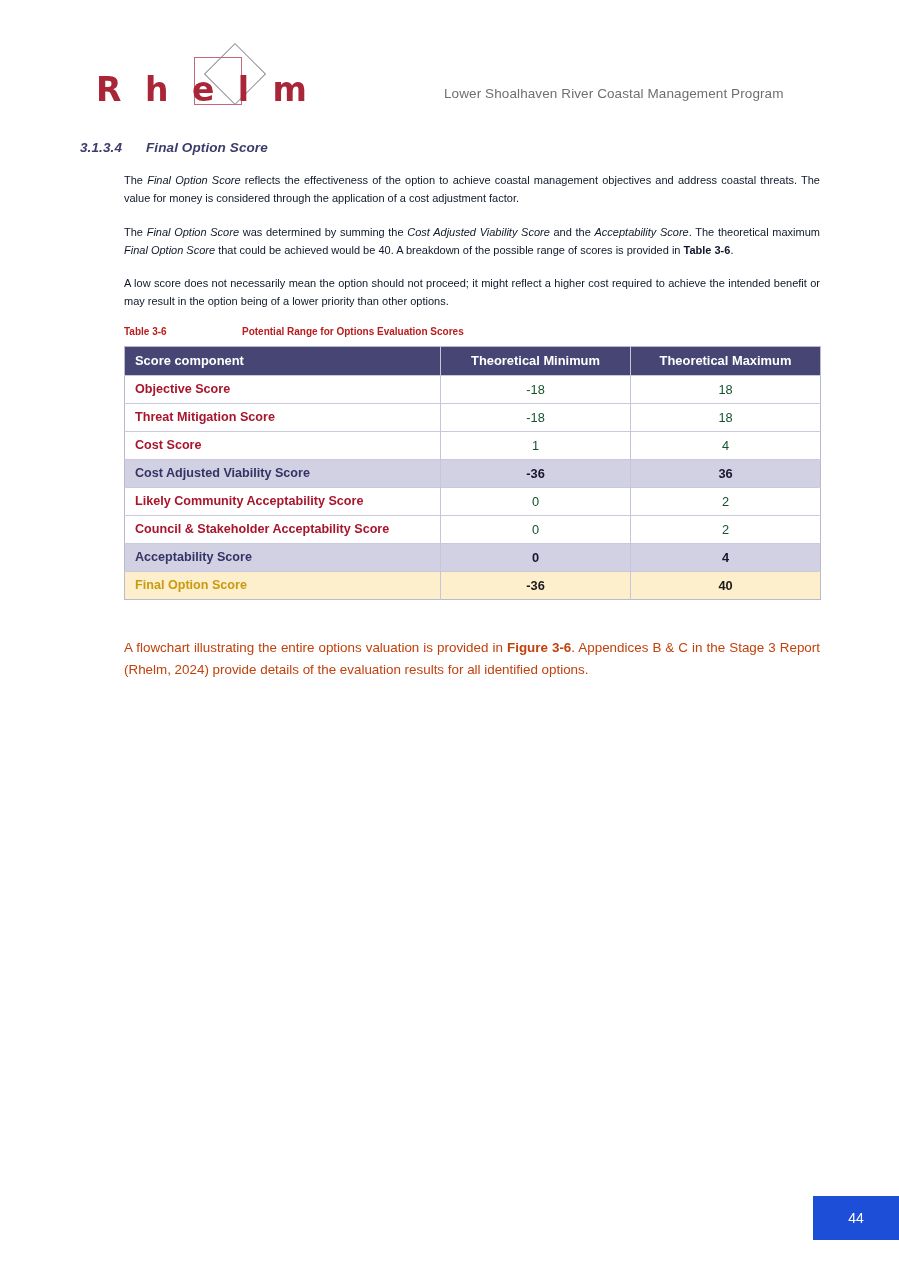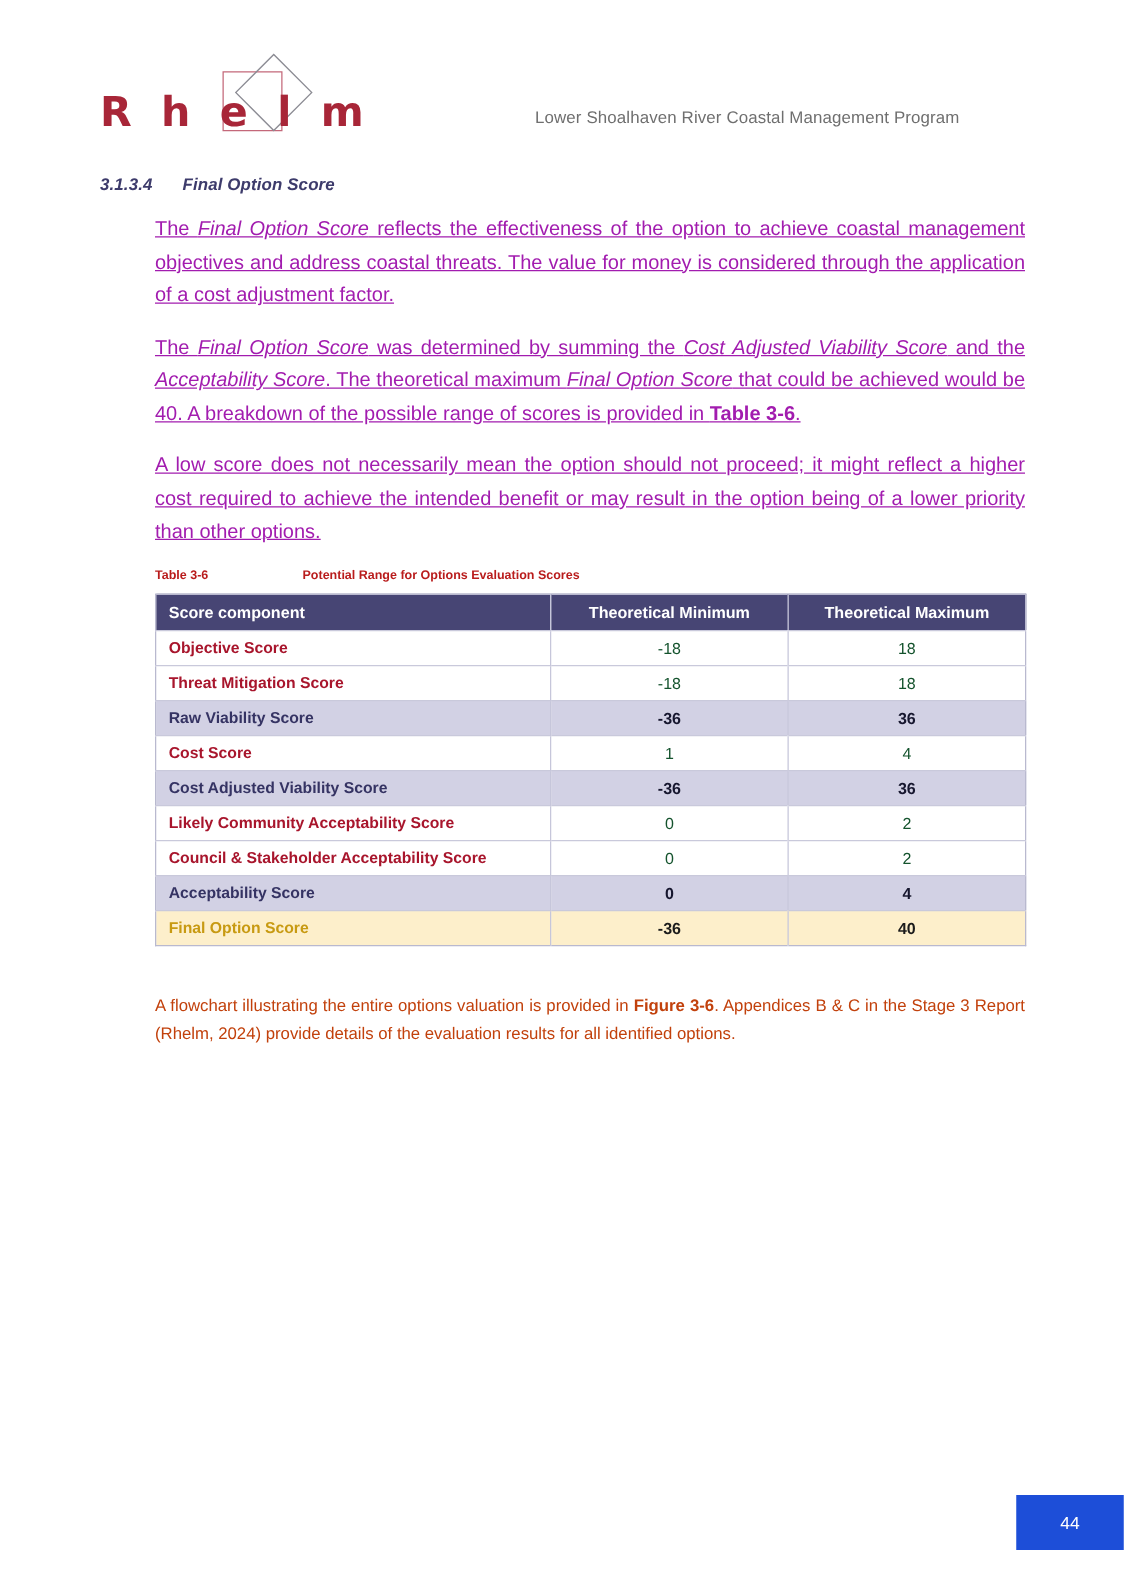--- a/index.html
+++ b/index.html
@@ -13,21 +13,21 @@
     position: relative;
     font-family: "Liberation Sans", sans-serif;
     color: #1a1a1a;
     overflow: hidden;
   }
 
   
   .page-header {
     position: absolute;
     top: 44px;
-    left: 0;
+    left: 16px;
     width: 832px;
     height: 72px;
   }
   .logo-wrap {
     position: absolute;
     left: 80px;
     top: 8px;
     width: 240px;
     height: 62px;
   }
@@ -89,25 +89,24 @@
     margin: 0 0 16px 0;
     letter-spacing: 0.1px;
   }
   .section-heading .num {
     display: inline-block;
     width: 66px;
   }
   p.body-text {
     margin: 0 0 15px 0;
     padding-left: 44px;
-    font-size: 16px;
+    font-size: 11px;
     line-height: 1.66;
     text-align: justify;
-    color: #a21caf;
-    text-decoration: underline;
+    color: #0f172a;
   }
   p.body-text em { font-style: italic; }
   p.body-text strong { font-weight: 700; }
 
   .table-caption {
     margin: 12px 0 9px 44px;
     font-size: 10px;
     font-weight: 700;
     color: #b91c1c;
   }
@@ -240,25 +239,20 @@
         <tr class="normal">
           <td class="label">Objective Score</td>
           <td class="num col-sep">-18</td>
           <td class="num col-sep">18</td>
         </tr>
         <tr class="normal">
           <td class="label">Threat Mitigation Score</td>
           <td class="num col-sep">-18</td>
           <td class="num col-sep">18</td>
         </tr>
-        <tr class="summary">
-          <td class="label">Raw Viability Score</td>
-          <td class="num col-sep">-36</td>
-          <td class="num col-sep">36</td>
-        </tr>
         <tr class="normal">
           <td class="label">Cost Score</td>
           <td class="num col-sep">1</td>
           <td class="num col-sep">4</td>
         </tr>
         <tr class="summary">
           <td class="label">Cost Adjusted Viability Score</td>
           <td class="num col-sep">-36</td>
           <td class="num col-sep">36</td>
         </tr>

